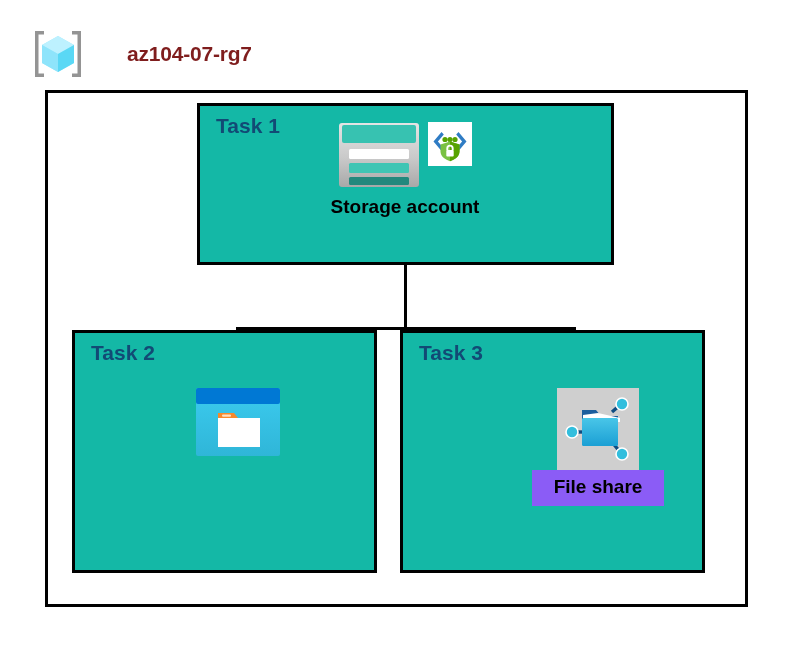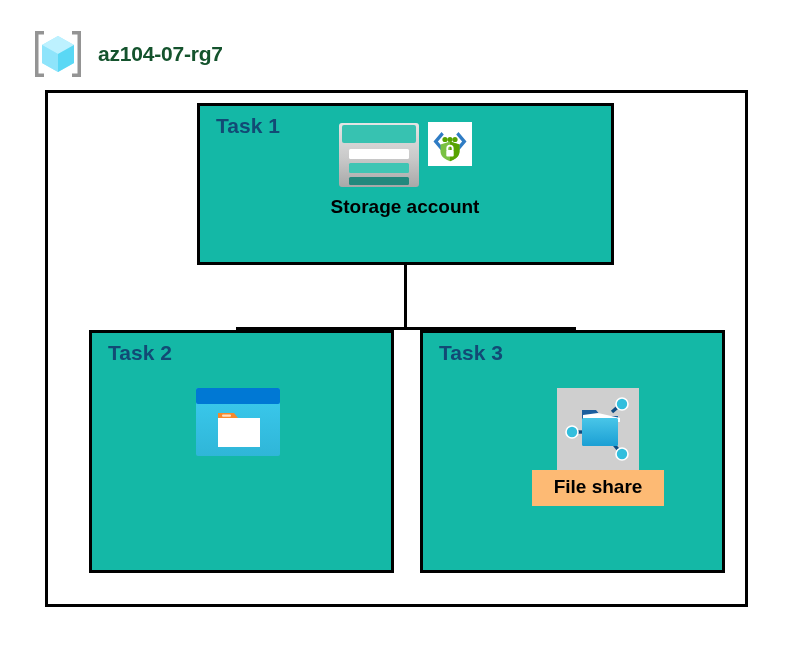--- a/index.html
+++ b/index.html
@@ -28,23 +28,24 @@
     left: 30px;
     top: 26px;
     display: flex;
     align-items: center;
     gap: 12px;
   }
   #rg-icon { width: 56px; height: 56px; display: block; }
   #rg-title {
     font-size: 21px;
     font-weight: bold;
-    color: #14532d;
+    color: #7f1d1d;
     letter-spacing: -0.2px;
     white-space: nowrap;
+    margin-left: 29px;
   }
 
   
   #rg-frame {
     position: absolute;
     left: 45px;
     top: 90px;
     width: 703px;
     height: 517px;
     border: 3px solid #000000;
@@ -53,22 +54,22 @@
   }
 
   
   .task-box {
     position: absolute;
     background: #14b8a6;
     border: 3px solid #000000;
     box-sizing: border-box;
   }
   #task1-box { left: 197px; top: 103px; width: 417px; height: 162px; }
-  #task2-box { left: 89px;  top: 330px; width: 305px; height: 243px; }
-  #task3-box { left: 420px; top: 330px; width: 305px; height: 243px; padding-left: 36px; }
+  #task2-box { left: 72px;  top: 330px; width: 305px; height: 243px; }
+  #task3-box { left: 400px; top: 330px; width: 305px; height: 243px; padding-left: 36px; }
 
   .task-label {
     position: absolute;
     left: 16px;
     top: 8px;
     font-size: 21px;
     font-weight: bold;
     color: #124a75;
     white-space: nowrap;
   }
@@ -106,21 +107,21 @@
   #node-fileshare { left: 508px; top: 388px; width: 180px; }
   #fileshare-icon-wrap {
     background: #cfcfcf;
     width: 82px;
     height: 82px;
     display: flex;
     align-items: center;
     justify-content: center;
   }
   #fileshare-caption-wrap {
-    background: #fdba74;
+    background: #8b5cf6;
     padding: 6px 22px 8px 22px;
     margin-top: 0px;
   }
 
   
   .conn {
     position: absolute;
     background: #000000;
   }
   .conn-v { width: 3px; }

